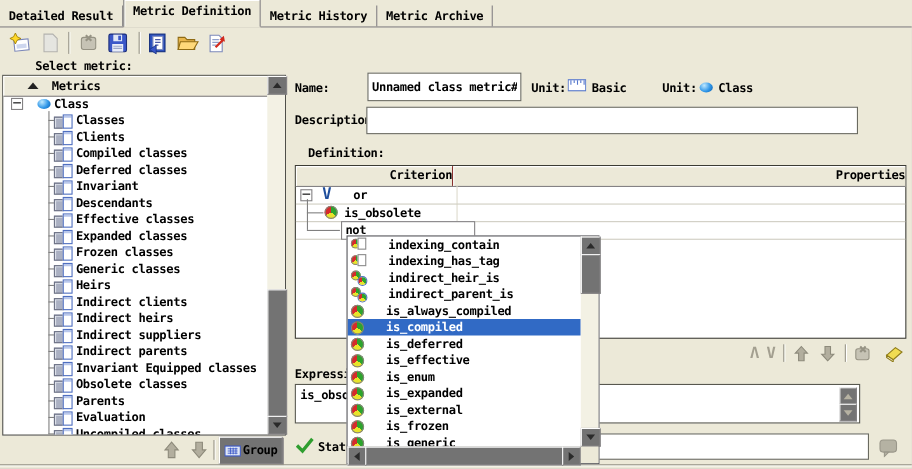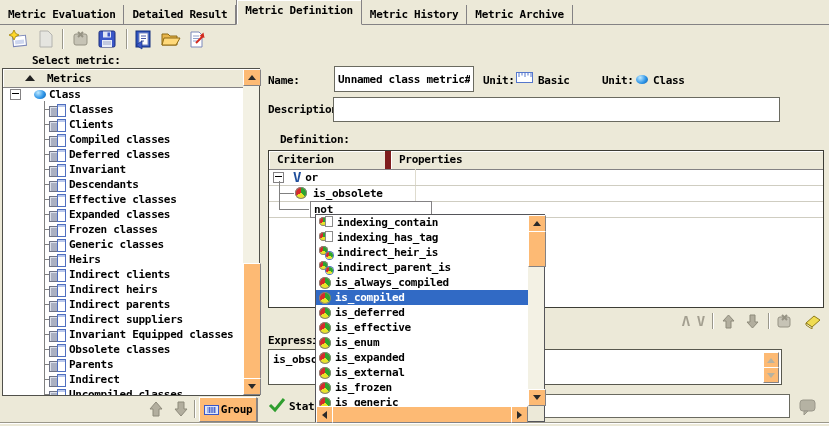--- a/index.html
+++ b/index.html
@@ -12,21 +12,21 @@
   .tabbar{position:absolute;left:0;top:0;width:829px;height:24px;display:flex;align-items:flex-end;
           border-bottom:1px solid #848284;background:#ece9d8;z-index:2;}
   .tab{height:19px;line-height:19px;padding:0 8px;border-right:1px solid #848284;cursor:default;}
   .tab.active{height:24px;line-height:21px;margin-bottom:-1px;background:#ece9d8;
               border:1px solid #848284;border-bottom:1px solid #ece9d8;
               box-shadow:inset 1px 1px 0 #fff;}
   
   .tbtn{position:absolute;top:27px;width:24px;height:24px;display:flex;align-items:center;justify-content:center;}
   .tsep{position:absolute;top:29px;width:1px;height:20px;background:#9a978a;box-shadow:1px 0 0 #fff;}
   
-  .raised{background:#fdba74;border:1px solid;border-color:#fff #848284 #848284 #fff;text-align:center;}
+  .raised{background:#737373;border:1px solid;border-color:#fff #848284 #848284 #fff;text-align:center;}
   .sunkenw{background:#fff;border:1px solid #58584e;}
   
   .treepanel{position:absolute;left:2px;top:68px;width:256px;height:326px;background:#fff;
              border:1px solid #50504a;}
   .treehead{position:absolute;left:0;top:0;right:16px;height:18px;background:#ece9d8;
             border-bottom:1px solid #848284;box-shadow:inset 1px 1px 0 #fff;display:flex;align-items:center;}
   .sortarr{width:0;height:0;border-left:5px solid transparent;border-right:5px solid transparent;
            border-bottom:6px solid #222;margin:0 12px 0 22px;}
   .treerows{position:absolute;left:0;top:18px;right:16px;bottom:0;overflow:hidden;}
   .trow{height:15px;display:flex;align-items:center;padding-left:46px;position:relative;cursor:default;}
@@ -53,22 +53,22 @@
   .arr{width:0;height:0;border-top:4px solid transparent;border-bottom:4px solid transparent;border-left:5px solid #2a2a2a;}
   
   .field{position:absolute;background:#fff;border:1px solid #6a6a60;font:inherit;letter-spacing:-0.3px;
          padding:2px 3px;box-sizing:border-box;color:#000;}
   input.field{outline:none;}
   
   .deftable{position:absolute;left:268px;top:150px;width:554px;height:156px;background:#fff;
             border:1px solid #3c3c34;}
   .defhead{display:flex;height:18px;background:#ece9d8;border-bottom:1px solid #848284;}
   .defhead .hc{box-shadow:inset 1px 1px 0 #fff;line-height:18px;padding-left:8px;}
-  .defhead .c1{width:122px;border-right:6px solid #7f1d1d;box-sizing:border-box;}
-  .defhead .c2{flex:1;}
+  .defhead .c1{width:143px;border-right:1px solid #7f1d1d;box-sizing:border-box;text-align:right;}
+  .defhead .c2{flex:1;text-align:right;}
   .coldiv{position:absolute;left:146px;top:18px;bottom:0;width:1px;background:#dedbce;}
   .defrow{position:absolute;left:0;right:0;height:16px;border-bottom:1px solid #cfcdc1;
           display:flex;align-items:center;}
   .oricon{color:#1f4e9c;font-size:14px;line-height:12px;font-weight:bold;transform:scaleY(1.05);}
   .pie{width:12px;height:12px;border-radius:50%;flex:none;
        background:conic-gradient(#2da42d 0 130deg,#e8e32a 130deg 240deg,#d62b2b 240deg 360deg);
        box-shadow:0 0 0 1px #88857a inset;}
   .pie.sm{width:9px;height:9px;}
   .pie-doc{position:relative;width:14px;height:13px;flex:none;}
   .pie-doc .pie{position:absolute;left:0;top:1px;}
@@ -79,41 +79,40 @@
        background:conic-gradient(#2da42d 0 130deg,#e8e32a 130deg 240deg,#d62b2b 240deg 360deg);
        box-shadow:0 0 0 1px #4f6fc0;}
   .notedit{position:absolute;left:41px;top:50px;width:117px;height:15px;background:#fff;
            border:1px solid #848284;line-height:15px;padding-left:3px;box-sizing:content-box;}
   .dvline{position:absolute;left:10px;width:1px;background:#808080;}
   .dhline{position:absolute;height:1px;background:#808080;}
   
   .dd{position:absolute;left:315px;top:214px;width:230px;height:208px;background:#fff;
       border:1px solid #55555a;z-index:10;box-sizing:border-box;}
   .dditems{position:absolute;left:0;top:0;right:16px;bottom:15px;overflow:hidden;}
-  .dditem{height:15px;display:flex;align-items:center;gap:4px;padding-left:3px;cursor:default;}
+  .dditem{height:15px;display:flex;align-items:center;gap:20px;padding-left:3px;cursor:default;}
   .dditem.sel{background:#316ac5;color:#fff;}
   .dd .vs{position:absolute;right:0;top:0;width:16px;bottom:15px;background:#f3f1e4;}
   .dd .hs{position:absolute;left:0;right:16px;bottom:0;height:15px;background:#f3f1e4;}
   .dd .corner{position:absolute;right:0;bottom:0;width:16px;height:15px;background:#ece9d8;}
   
   .gray{filter:grayscale(1) brightness(1.15) opacity(.75);}
   .opicons{position:absolute;left:640px;top:311px;width:182px;height:20px;display:flex;
            align-items:center;justify-content:flex-end;gap:7px;}
   .opsep{width:1px;height:16px;background:#9a978a;box-shadow:1px 0 0 #fff;}
   .glyph-logic{font-size:14px;color:#a39f90;line-height:14px;}
   .spinner{position:absolute;width:14px;height:14px;display:flex;align-items:center;justify-content:center;}
   .dim .aru{border-bottom-color:#b6b2a2;} .dim .ard{border-top-color:#b6b2a2;}
 </style>
 </head>
 <body>
 
 <div class="root">
 
   <div class="tabbar">
-    <div class="tab">Metric Evaluation</div>
     <div class="tab">Detailed Result</div>
     <div class="tab active">Metric Definition</div>
     <div class="tab">Metric History</div>
     <div class="tab">Metric Archive</div>
   </div>
 
   <div class="tbtn" style="left:6px;">
     <svg width="22" height="22">
       <rect x="6" y="8" width="13" height="10" fill="#fff" stroke="#7a86b8" transform="rotate(-6 12 13)"></rect>
       <rect x="8" y="12" width="9" height="4" fill="#cdd6ee" transform="rotate(-6 12 13)"></rect>
@@ -242,46 +241,46 @@
           <span class="tlabel">Indirect clients</span>
         </div>
         <div class="trow">
           <span class="branch"></span>
           <span class="mico"></span>
           <span class="tlabel">Indirect heirs</span>
         </div>
         <div class="trow">
           <span class="branch"></span>
           <span class="mico"></span>
+          <span class="tlabel">Indirect suppliers</span>
+        </div>
+        <div class="trow">
+          <span class="branch"></span>
+          <span class="mico"></span>
           <span class="tlabel">Indirect parents</span>
         </div>
         <div class="trow">
           <span class="branch"></span>
           <span class="mico"></span>
-          <span class="tlabel">Indirect suppliers</span>
-        </div>
-        <div class="trow">
-          <span class="branch"></span>
-          <span class="mico"></span>
           <span class="tlabel">Invariant Equipped classes</span>
         </div>
         <div class="trow">
           <span class="branch"></span>
           <span class="mico"></span>
           <span class="tlabel">Obsolete classes</span>
         </div>
         <div class="trow">
           <span class="branch"></span>
           <span class="mico"></span>
           <span class="tlabel">Parents</span>
         </div>
         <div class="trow">
           <span class="branch"></span>
           <span class="mico"></span>
-          <span class="tlabel">Indirect</span>
+          <span class="tlabel">Evaluation</span>
         </div>
         <div class="trow">
           <span class="branch"></span>
           <span class="mico"></span>
           <span class="tlabel">Uncompiled classes</span>
         </div>
       </div>
 
     <div class="vscroll">
       <div class="sbtn raised" style="top:0;">
@@ -333,21 +332,21 @@
   <div class="deftable">
     <div class="defhead">
       <div class="hc c1">Criterion</div>
       <div class="hc c2">Properties</div>
     </div>
     <div class="coldiv"></div>
 
     <div class="defrow" style="top:18px;">
       <span class="expbox" style="margin-left:4px;"></span>
       <span class="oricon" style="margin-left:9px;">V</span>
-      <span style="margin-left:4px;">or</span>
+      <span style="margin-left:20px;">or</span>
     </div>
     <div class="defrow" style="top:34px;">
       <span class="pie" style="margin-left:26px;"></span>
       <span style="margin-left:6px;">is_obsolete</span>
     </div>
     <div class="defrow" style="top:50px;"></div>
 
     <div class="dvline" style="top:30px;height:28px;"></div>
     <div class="dhline" style="left:10px;top:42px;width:15px;"></div>
     <div class="dhline" style="left:10px;top:58px;width:30px;"></div>

